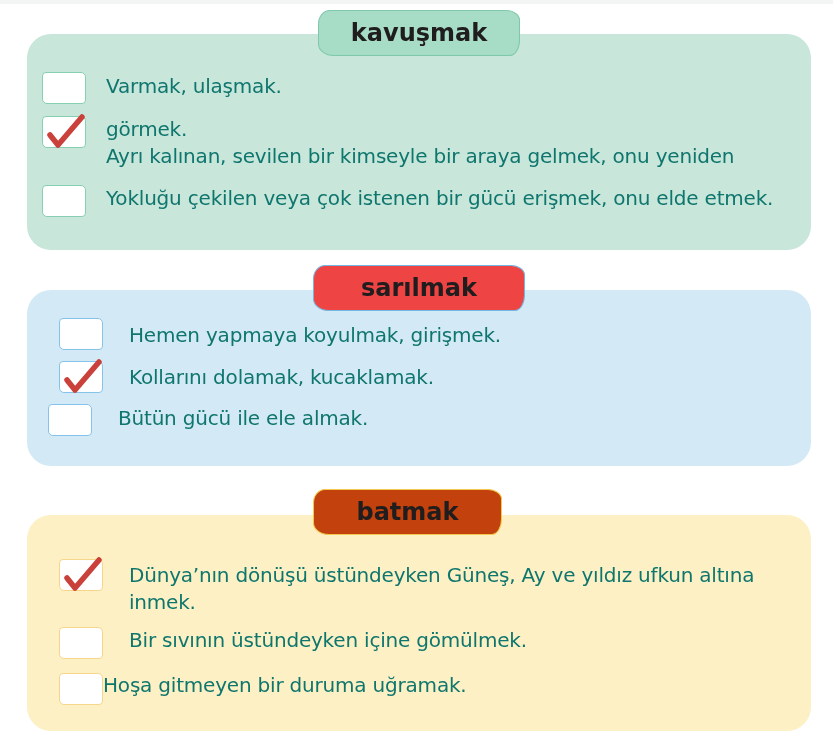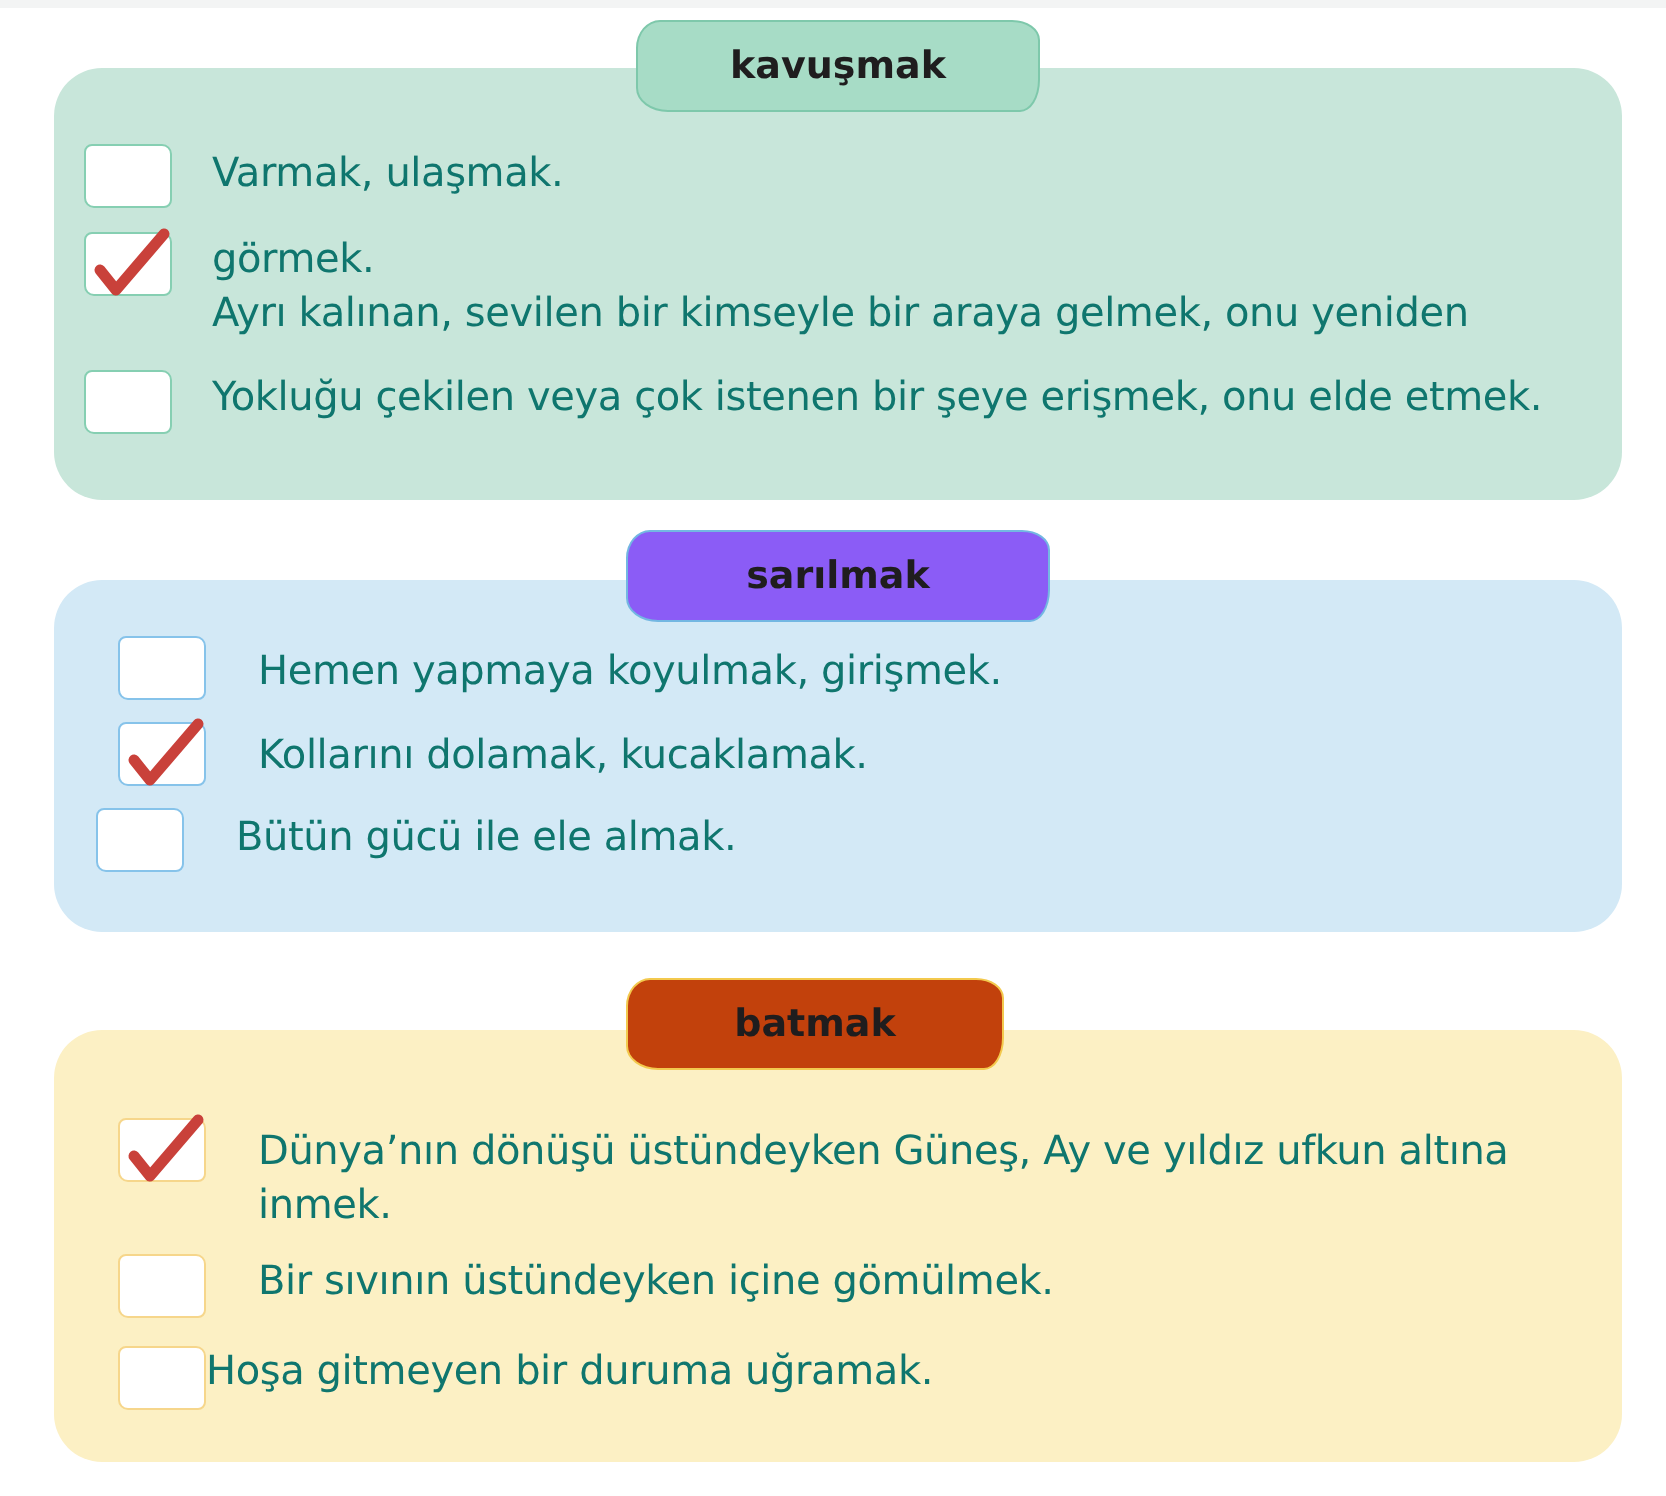--- a/index.html
+++ b/index.html
@@ -10,42 +10,42 @@
     color: #231f20;
   }
   .topline { position:absolute; left:0; top:0; width:833px; height:4px; background:#f3f4f4; }
   .panel {
     position: absolute; border-radius: 24px;
   }
   .tag {
     position: absolute; height: 46px;
     border-radius: 12px 14px 10px 16px / 14px 10px 16px 12px;
     display: flex; align-items: center; justify-content: center;
-    font-weight: bold; font-size: 19px; color: #1f1d1e;
+    font-weight: bold; font-size: 24px; color: #1f1d1e;
     box-sizing: border-box;
   }
   .item {
     position: absolute; display: flex; align-items: flex-start;
   }
   .box {
     width: 44px; height: 32px; box-sizing: border-box; background: #ffffff;
     border-radius: 4px 5px 4px 5px; position: relative; flex: none;
   }
   .check { position: absolute; left: 3px; top: -4px; }
   .label {
     font-size: 20px; line-height: 27px; letter-spacing: -0.2px;
     color: #0f766e;
   }
   
   #p1 { left: 27px; top: 34px; width: 784px; height: 216px; background: #c8e6da; }
   #t1 { left: 318px; top: 10px; width: 202px; background: #a7dcc6; border: 1.5px solid #7ec8ab; }
   .g .box { border: 1.5px solid #86cfb2; }
   
   #p2 { left: 27px; top: 290px; width: 784px; height: 176px; background: #d3e9f6; }
-  #t2 { left: 313px; top: 265px; width: 212px; background: #8b5cf6; border: 1.5px solid #73b7e2; }
+  #t2 { left: 313px; top: 265px; width: 212px; background: #ef4444; border: 1.5px solid #73b7e2; }
   .b .box { border: 1.5px solid #86c3ea; }
   
   #p3 { left: 27px; top: 515px; width: 784px; height: 216px; background: #fcf0c4; }
   #t3 { left: 313px; top: 489px; width: 189px; background: #c2410c; border: 1.5px solid #f3c94e; }
   .y .box { border: 1.5px solid #f6d68b; }
 </style>
 </head>
 <body>
 
 <div class="topline"></div>
@@ -66,21 +66,21 @@
         </svg>
     </div>
     <div style="margin-left:20px;">
       <div class="label">görmek.</div>
       <div class="label">Ayrı kalınan, sevilen bir kimseyle bir araya gelmek, onu yeniden</div>
     </div>
   </div>
 
   <div class="item" style="left:42px; top:185px;">
     <div class="box"></div>
-    <div class="label" style="margin-left:20px; margin-top:0px;">Yokluğu çekilen veya çok istenen bir şeye erişmek, onu elde etmek.</div>
+    <div class="label" style="margin-left:20px; margin-top:0px;">Yokluğu çekilen veya çok istenen bir gücü erişmek, onu elde etmek.</div>
   </div>
 </div>
 
 <div class="b">
   <div class="panel" id="p2"></div>
   <div class="tag" id="t2">sarılmak</div>
 
   <div class="item" style="left:59px; top:318px;">
     <div class="box"></div>
     <div class="label" style="margin-left:26px; margin-top:4px;">Hemen yapmaya koyulmak, girişmek.</div>

